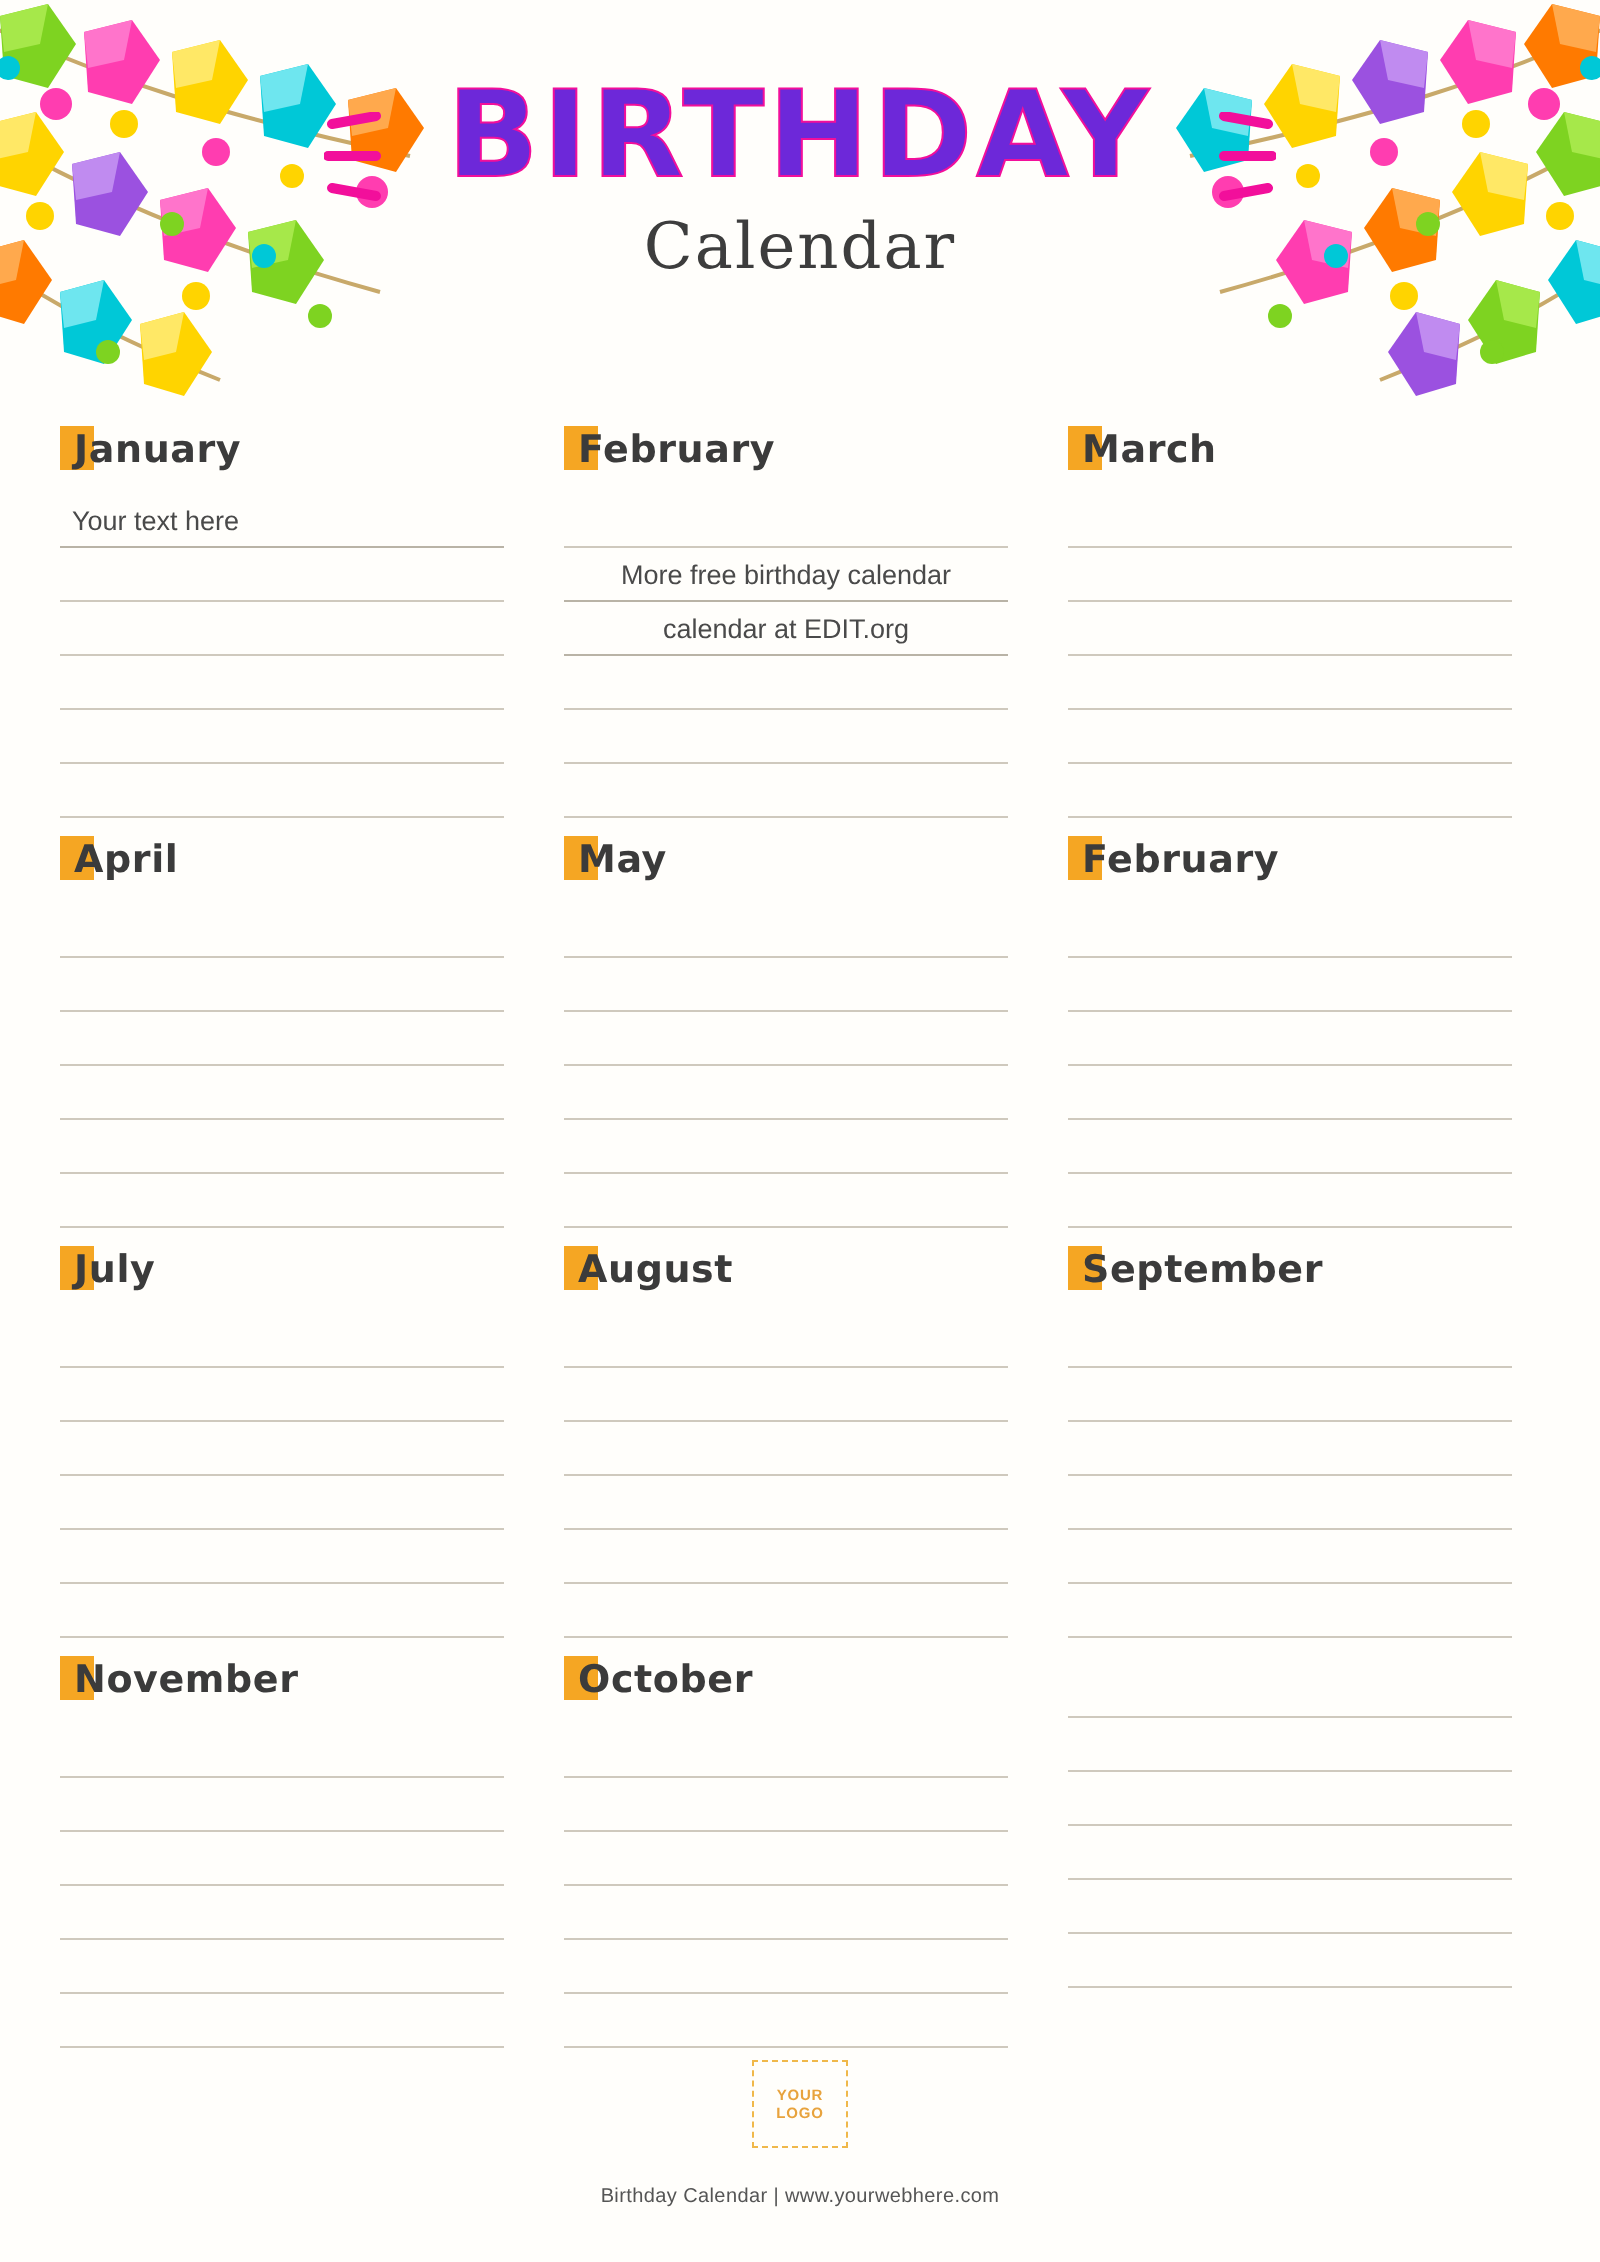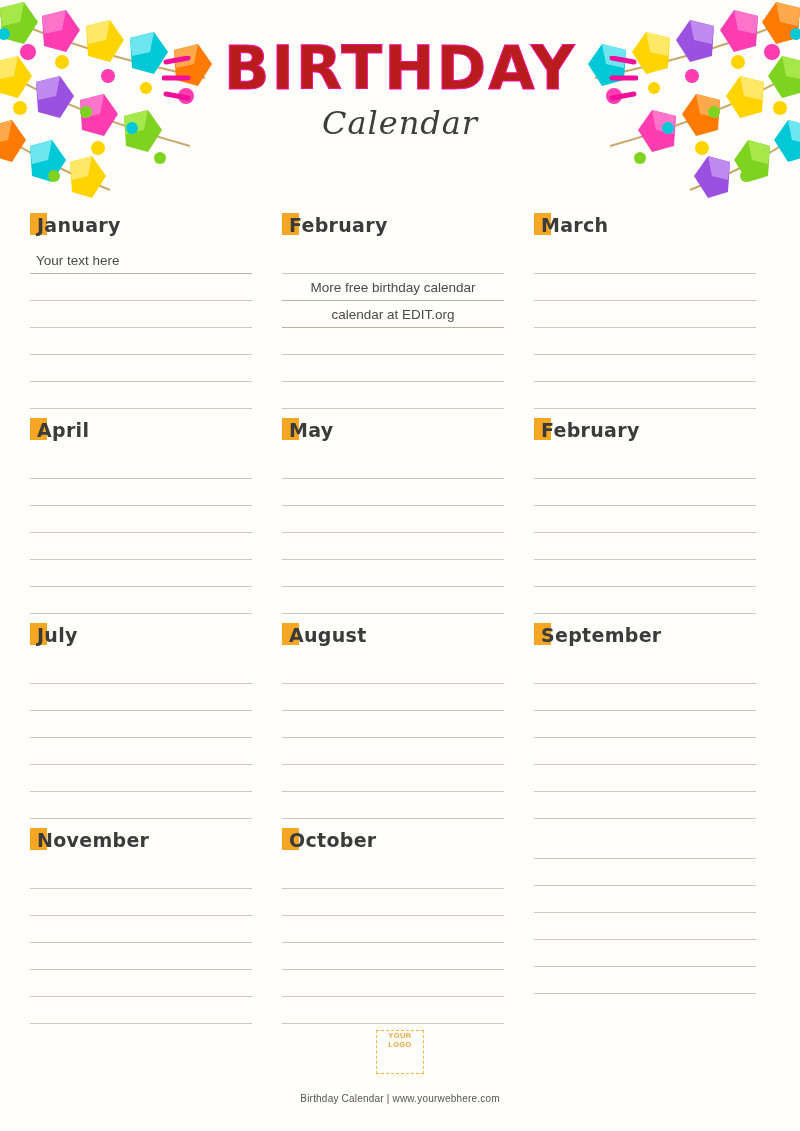--- a/index.html
+++ b/index.html
@@ -44,28 +44,27 @@
   }
   .title-row {
     position: relative;
     display: inline-block;
   }
   .title {
     font-family: "DejaVu Sans", sans-serif;
     font-weight: bold;
     font-size: 60px;
     letter-spacing: 2px;
-    color: #b91c1c;
+    color: #6d28d9;
     margin: 0;
     line-height: 1;
     -webkit-text-stroke: 1px #f20f9b;
   }
   .subtitle {
     font-family: "DejaVu Serif", serif;
-    font-style: italic;
     font-size: 32px;
     color: #3d3d3d;
     margin-top: 6px;
     letter-spacing: 1px;
   }
   .spark {
     position: absolute;
     top: 18px;
     width: 46px;
     height: 46px;
@@ -142,20 +141,21 @@
     position: absolute;
     left: 376px;
     top: 1030px;
     width: 48px;
     height: 44px;
     border: 1px dashed #f0b84a;
     box-sizing: border-box;
     display: flex;
     flex-direction: column;
     align-items: center;
+    justify-content: center;
   }
   .logo-box span {
     font-family: "Liberation Sans", sans-serif;
     font-size: 7.5px;
     font-weight: bold;
     color: #e8a33d;
     letter-spacing: 0.4px;
     line-height: 9px;
   }
   .footer-text {

